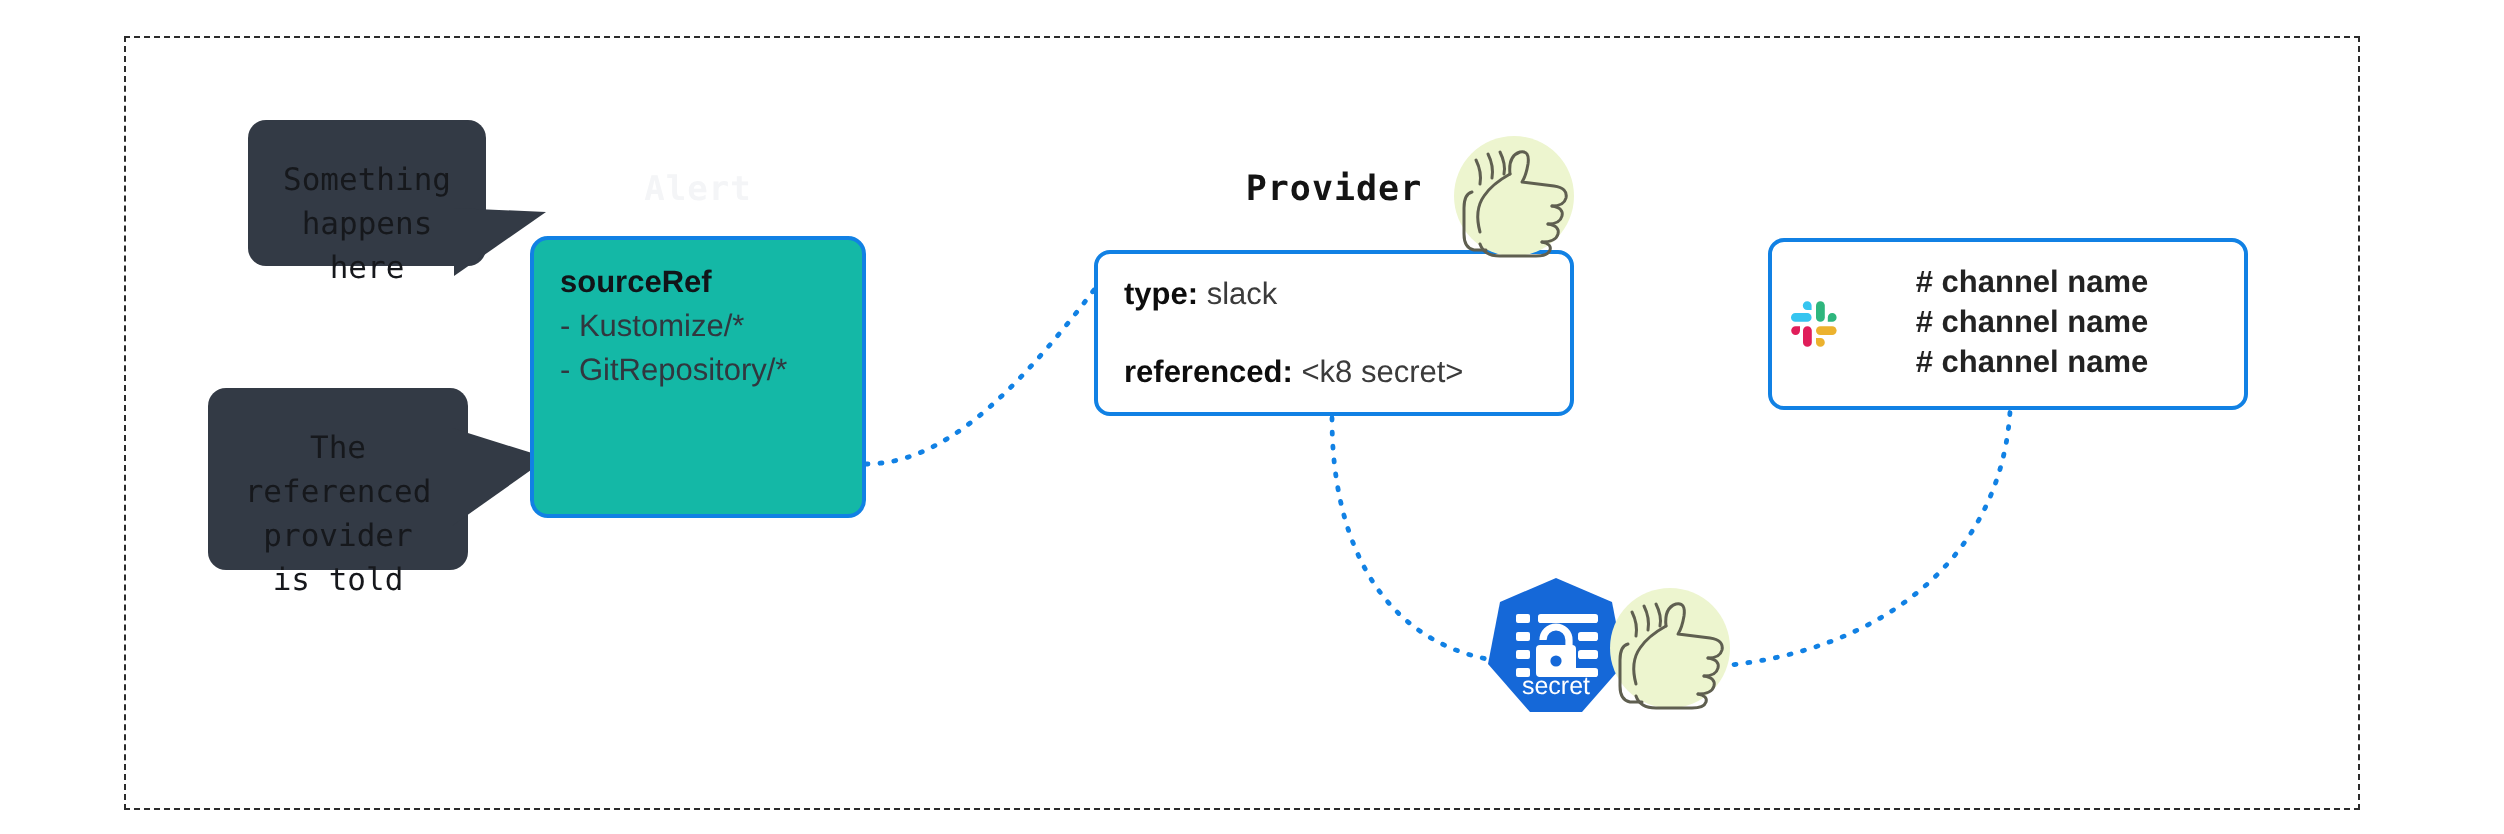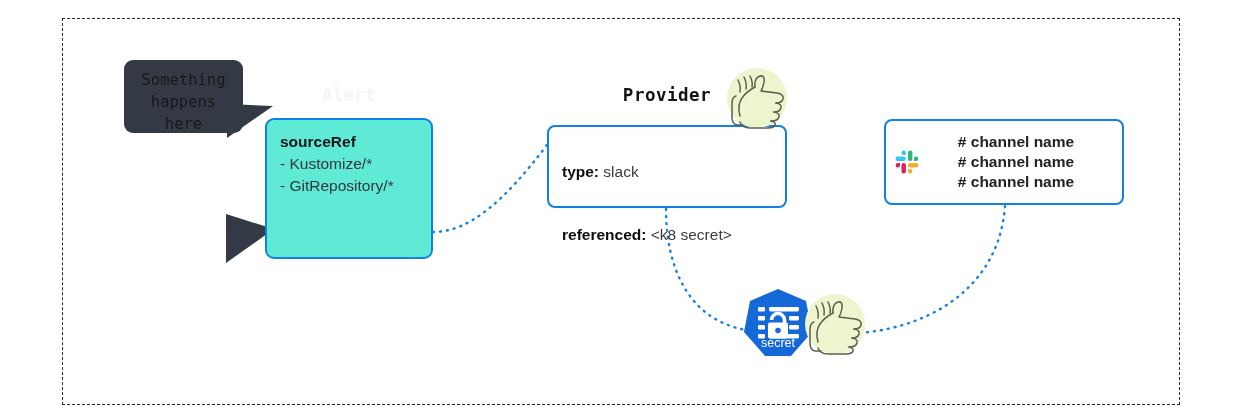--- a/index.html
+++ b/index.html
@@ -39,21 +39,21 @@
   
   .callout {
     position: absolute;
     background: #333a45;
     border-radius: 9px;
     color: #16181c;
     font-family: "DejaVu Sans Mono", "Liberation Mono", monospace;
     font-size: 15.5px;
     line-height: 1.42;
     text-align: center;
-    padding: 9px 14px;
+    padding: 19px 14px;
     box-sizing: border-box;
     white-space: pre-line;
   }
   #callout-1 {
     left: 124px;
     top: 60px;
     width: 119px;
     height: 73px;
   }
   #callout-2 {
@@ -93,21 +93,21 @@
     font-size: 17px;
     color: #f4f5f7;
     letter-spacing: 0.5px;
   }
   #alert-box {
     position: absolute;
     left: 265px;
     top: 118px;
     width: 168px;
     height: 141px;
-    background: #5eead4;
+    background: #14b8a6;
     border: 2px solid #1181e4;
     border-radius: 9px;
     box-sizing: border-box;
     padding: 10px 13px 0 13px;
   }
   #alert-box .k-strong {
     color: #111418;
     font-weight: bold;
     font-size: 15.5px;
     line-height: 1.5;
@@ -142,21 +142,20 @@
     background: #ffffff;
     border: 2px solid #1181e4;
     border-radius: 8px;
     box-sizing: border-box;
     padding: 11px 13px 0 13px;
   }
   #provider-box .row {
     font-size: 15.5px;
     color: #3b3b3b;
     line-height: 1.3;
-    margin-top: 24px;
   }
   #provider-box .row b {
     color: #0d0d0d;
   }
   #provider-box .gap {
     height: 19px;
   }
   
   #slack-box {
     position: absolute;
@@ -231,20 +230,24 @@
     <path d="M 666 209 C 666 270 690 320 746 330" fill="none" stroke="#1181e4" stroke-width="2.4" stroke-linecap="round" stroke-dasharray="1 6"></path>
 
     <path d="M 860 333 C 940 326 1000 280 1005 206" fill="none" stroke="#1181e4" stroke-width="2.4" stroke-linecap="round" stroke-dasharray="1 6"></path>
   </svg>
 
   <div class="callout" id="callout-1">Something
 happens
 here</div>
   <div class="callout-tail" id="tail-1"></div>
 
+  <div class="callout" id="callout-2">The
+referenced
+provider
+is told</div>
   <div class="callout-tail" id="tail-2"></div>
 
   <div id="alert-title">Alert</div>
 
   <div id="alert-box">
     <div class="k-strong">sourceRef</div>
     <div class="k-item">- Kustomize/*</div>
     <div class="k-item">- GitRepository/*</div>
     <div class="k-gap"></div>
   </div>

